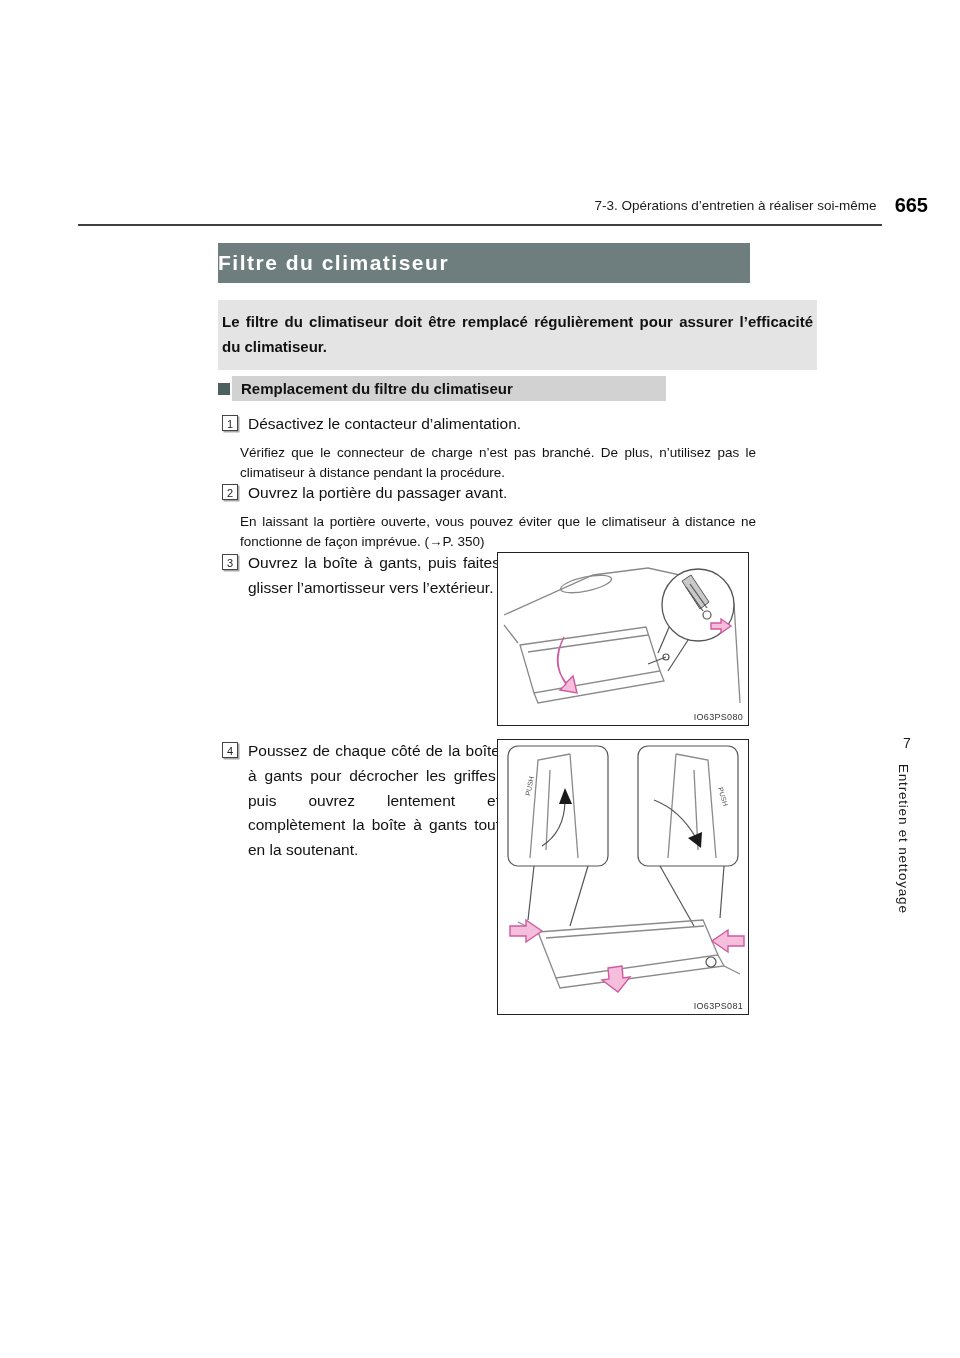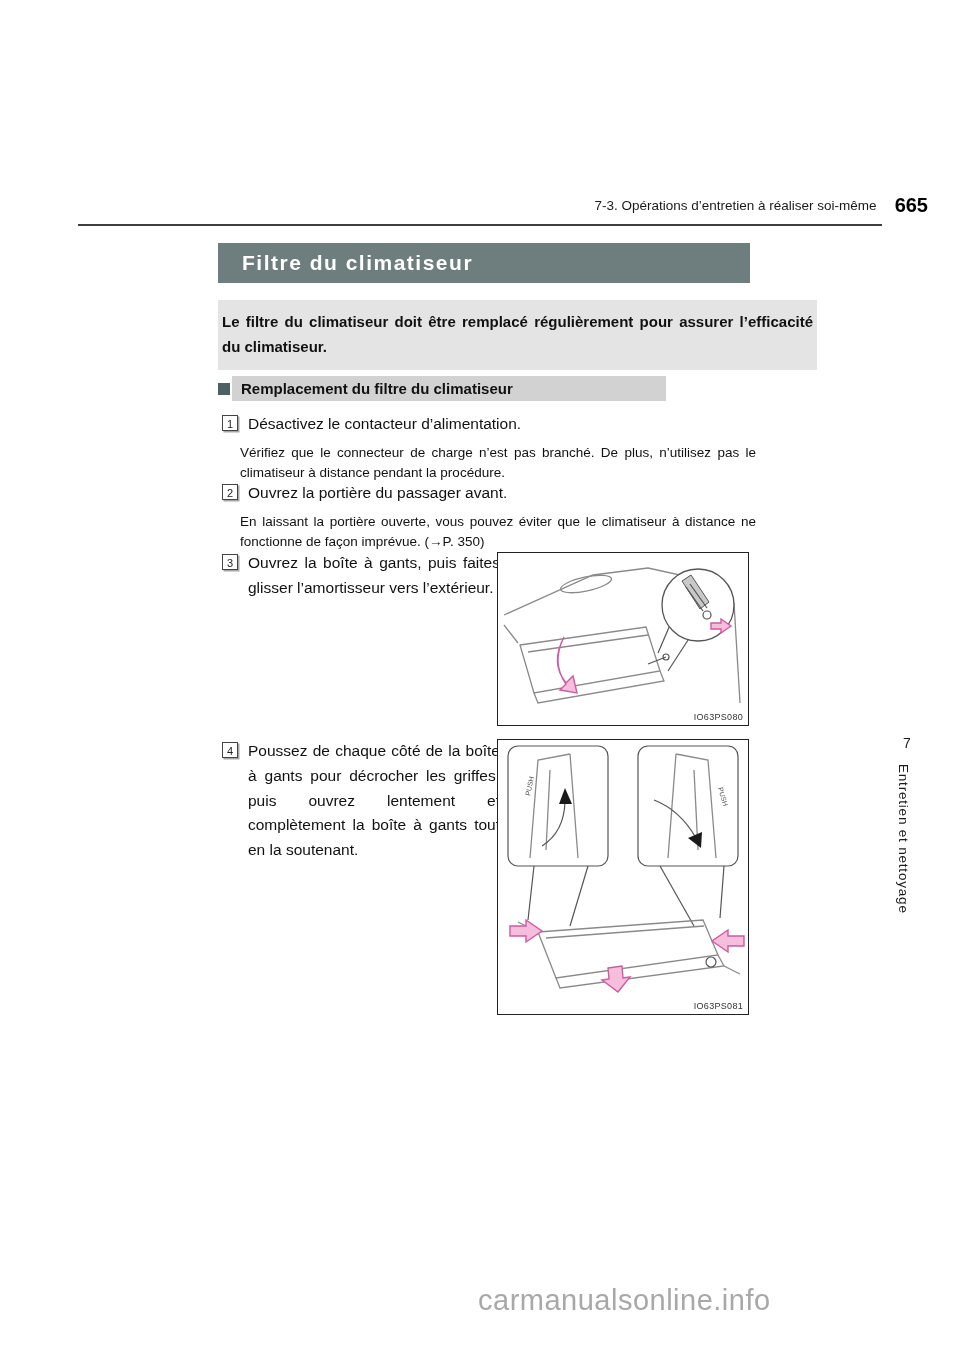--- a/index.html
+++ b/index.html
@@ -9,21 +9,21 @@
   
   .header { position:absolute; top:194px; left:80px; width:848px;
             display:flex; justify-content:flex-end; align-items:center; gap:18px; }
   .header-section { font-size:13.5px; color:#1a1a1a; }
   .header-page { font-size:20px; font-weight:bold; color:#000; }
   .header-rule { position:absolute; top:224px; left:78px; width:804px; height:2px; background:#3f3f3f; }
 
   
   .banner { position:absolute; top:243px; left:218px; width:532px; height:40px;
             background:#6e7d7d; color:#ffffff; font-weight:bold; font-size:21px;
-            letter-spacing:1.5px; line-height:40px; padding-left:24px; }
+            letter-spacing:1.5px; line-height:40px; padding-left:0; }
 
   
   .intro-box { position:absolute; top:300px; left:218px; width:599px;
                background:#e4e4e4; padding:10px 4px; font-size:15px; font-weight:bold;
                color:#111; line-height:1.65; text-align:justify; }
 
   
   .section-bar { position:absolute; top:376px; left:218px; width:448px; height:25px;
                  display:flex; align-items:center; }
   .section-square { width:12px; height:12px; background:#4e6060; flex:none; }
@@ -166,15 +166,14 @@
       <polygon class="pink" points="12,186 28,186 28,180 44,191 28,202 28,196 12,196"></polygon>
       <polygon class="pink" points="246,196 230,196 230,190 214,201 230,212 230,206 246,206"></polygon>
       <polygon class="pink" points="110,228 124,226 125,238 132,237 120,252 104,240 111,239"></polygon>
     </svg>
     <span class="figure-caption">IO63PS081</span>
   </div>
 
   <div class="chapter-num">7</div>
   <div class="chapter-label">Entretien et nettoyage</div>
 
-  <div class="watermark">carmanualsonline.info</div>
 
 </div>
 
 </body></html>

